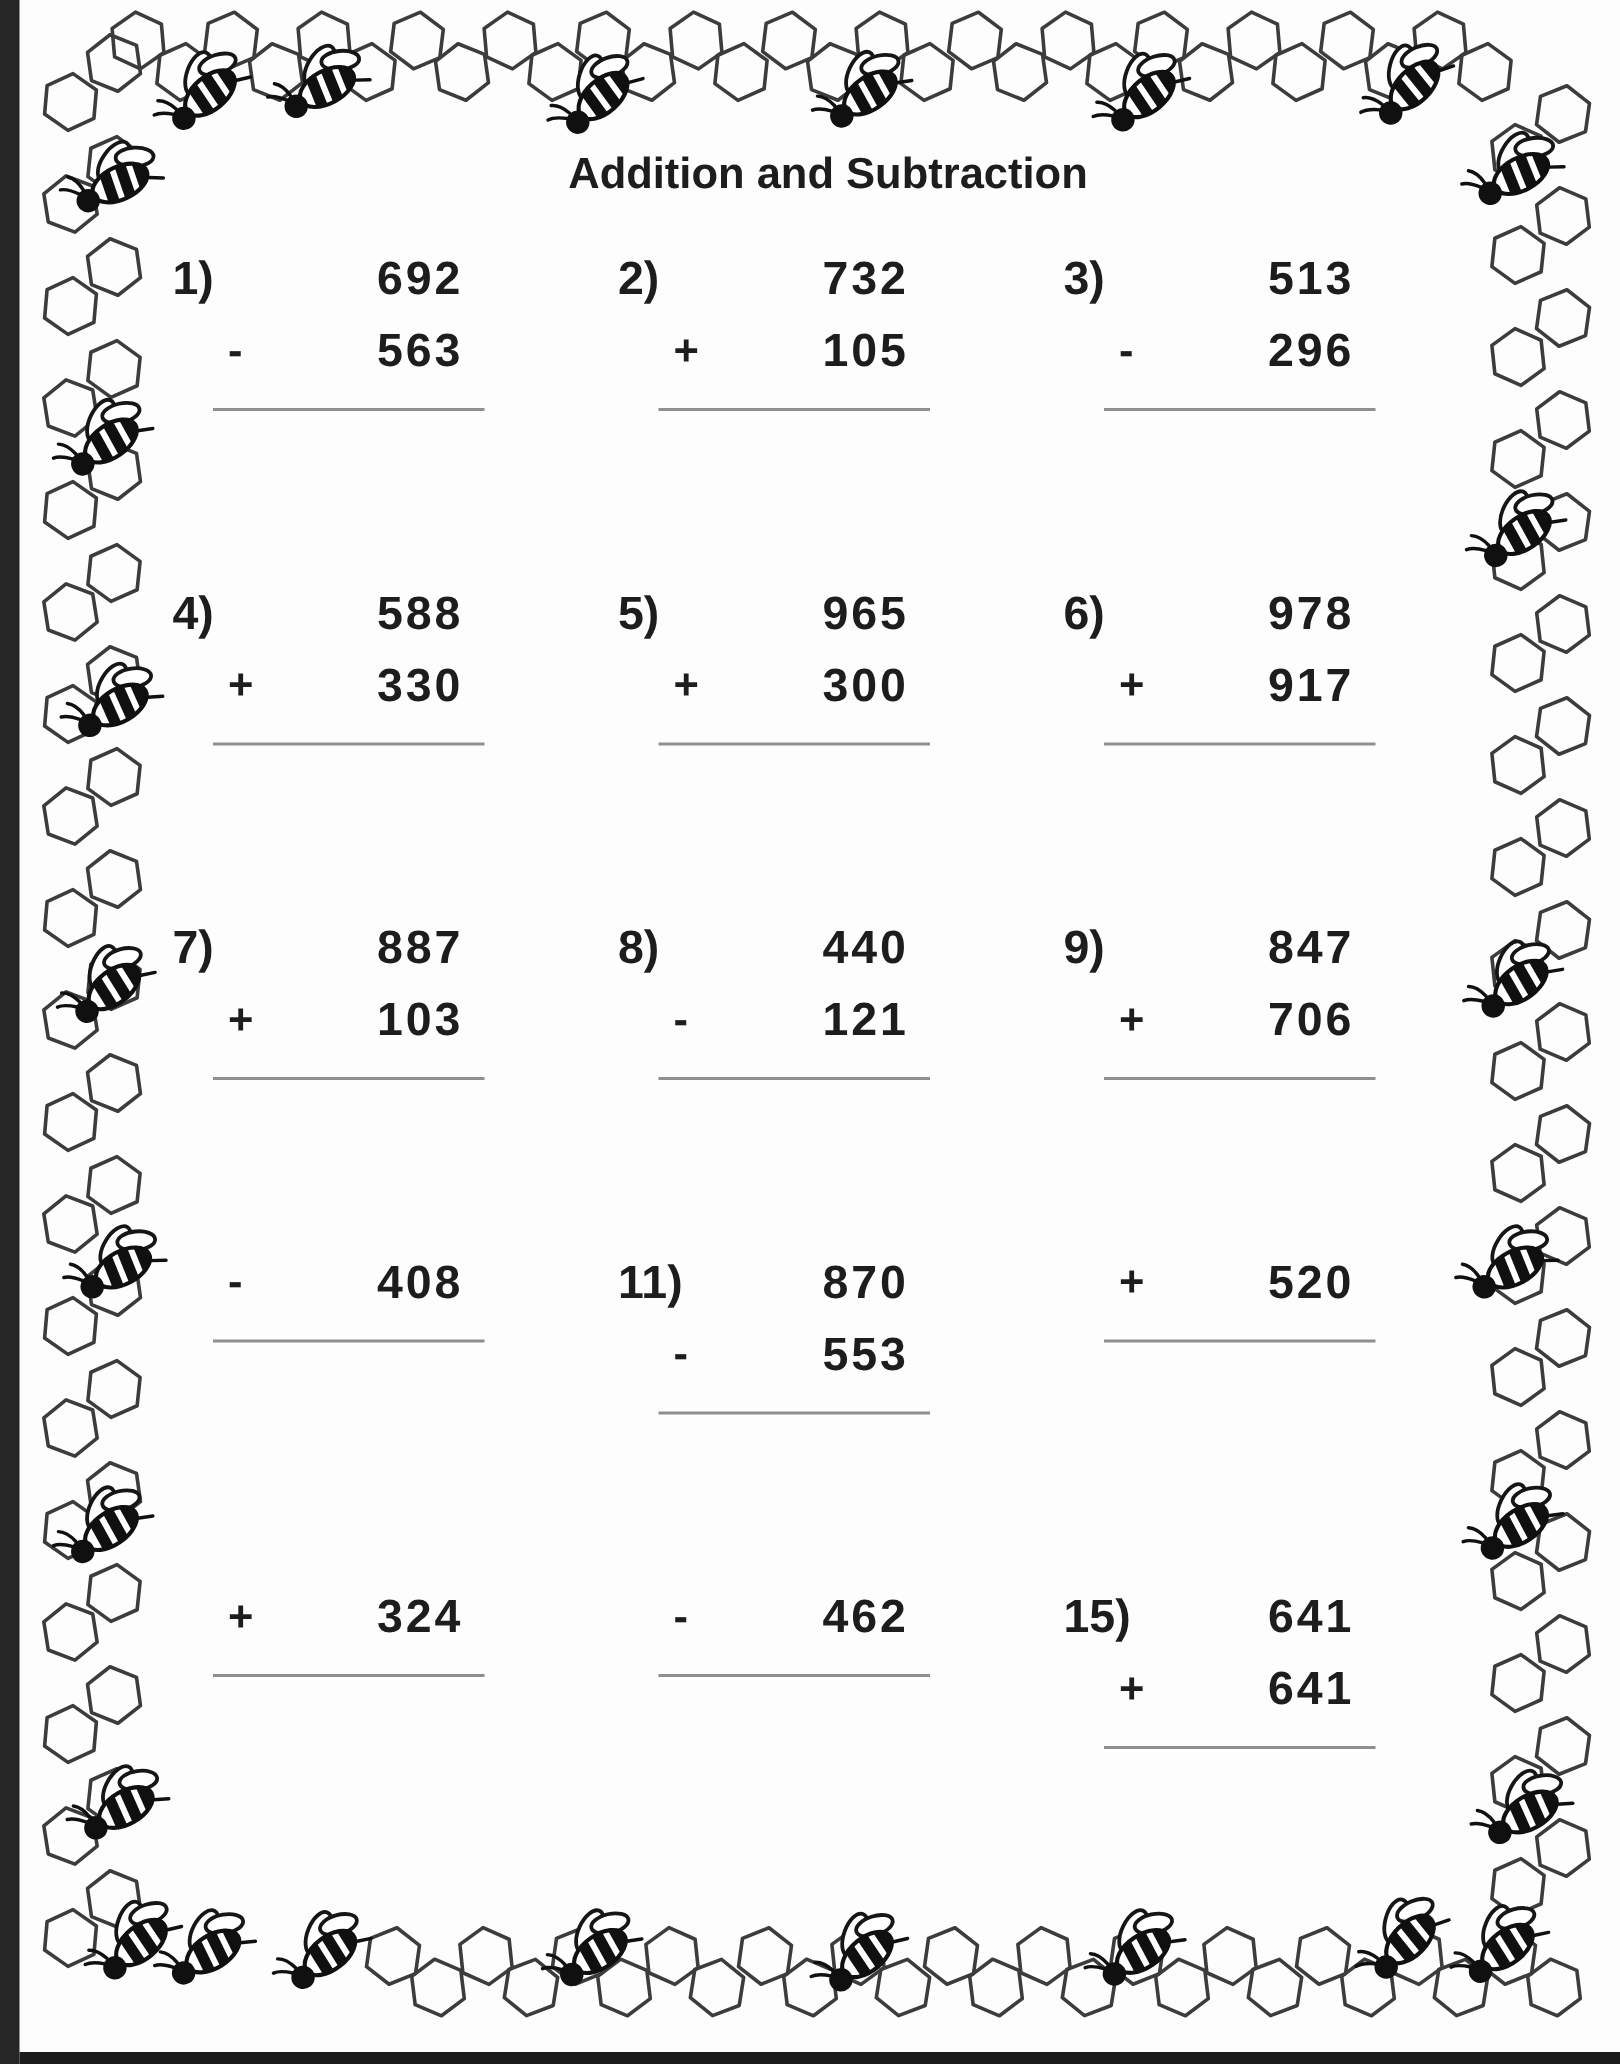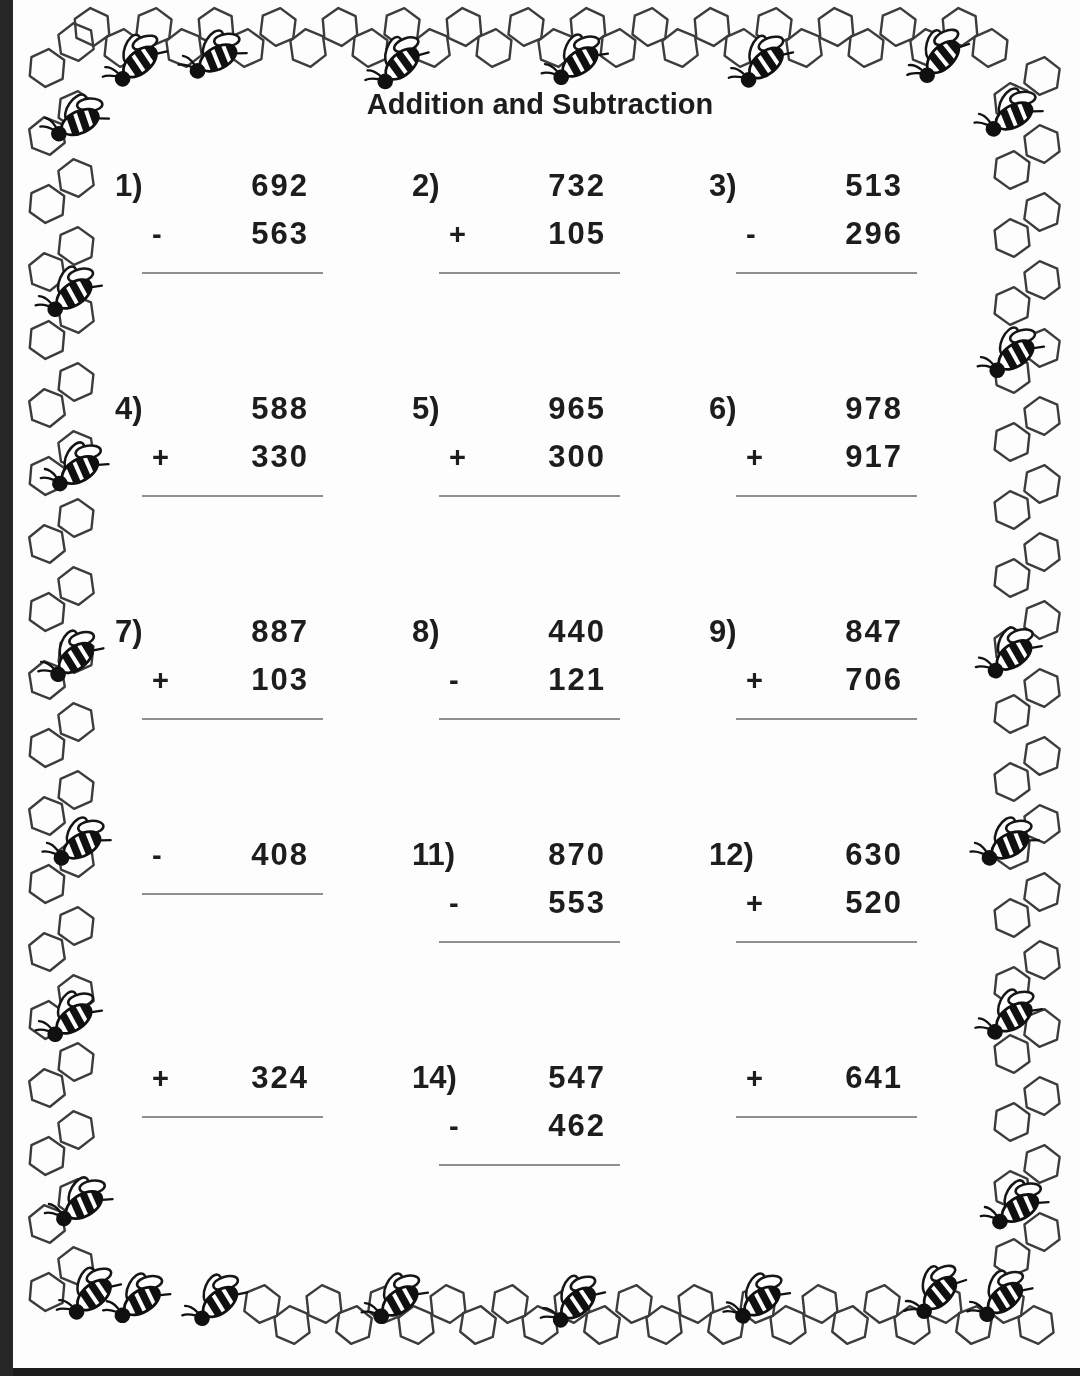--- a/index.html
+++ b/index.html
@@ -9,21 +9,21 @@
   }
   .edge-left   { position:absolute; left:0; top:0; width:13px; height:1376px; background:#262626; }
   .edge-bottom { position:absolute; left:13px; bottom:0; right:0; height:8px; background:#1c1c1c; }
   .border-svg  { position:absolute; left:0; top:0; width:1080px; height:1376px; pointer-events:none; }
   .hex   { fill:none; stroke:#3c3c3c; stroke-width:2.4; stroke-linejoin:round; }
   .wing  { fill:#ffffff; stroke:#161616; stroke-width:2.2; }
   .bee-body { fill:#ffffff; stroke:#101010; stroke-width:2.4; }
   .feeler { fill:none; stroke:#101010; stroke-width:2; stroke-linecap:round; }
 
   .title {
-    position:absolute; top:88px; left:20px; width:1040px; margin:0;
+    position:absolute; top:88px; left:20px; width:1040px; margin:12px;
     text-align:center; font-size:29px; font-weight:700; color:#1d1d1d;
   }
   .grid {
     position:absolute; left:99px; top:162px; width:820px;
     display:grid; grid-template-columns:224px 224px 224px;
     column-gap:73px; grid-auto-rows:223px;
   }
   .prob { position:relative; color:#1d1d1d; font-weight:700; }
   .pline {
     display:flex; justify-content:space-between; align-items:center;
@@ -347,51 +347,47 @@
       </div>
       <div class="pline">
         <span class="op">-</span>
         <span class="operand">553</span>
       </div>
       <div class="ans"></div>
     </div>
 
     <div class="prob">
       <div class="pline">
-        <span class="pnum">12)</span>
-        <span class="operand">630</span>
-      </div>
-      <div class="pline">
         <span class="op">+</span>
         <span class="operand">520</span>
       </div>
       <div class="ans"></div>
     </div>
 
     <div class="prob">
       <div class="pline">
         <span class="op">+</span>
         <span class="operand">324</span>
       </div>
       <div class="ans"></div>
     </div>
 
     <div class="prob">
       <div class="pline">
-        <span class="pnum">14)</span>
-        <span class="operand">547</span>
-      </div>
-      <div class="pline">
         <span class="op">-</span>
         <span class="operand">462</span>
       </div>
       <div class="ans"></div>
     </div>
 
     <div class="prob">
+      <div class="pline">
+        <span class="pnum">15)</span>
+        <span class="operand">641</span>
+      </div>
       <div class="pline">
         <span class="op">+</span>
         <span class="operand">641</span>
       </div>
       <div class="ans"></div>
     </div>
 
   </div>
 </div>
 

